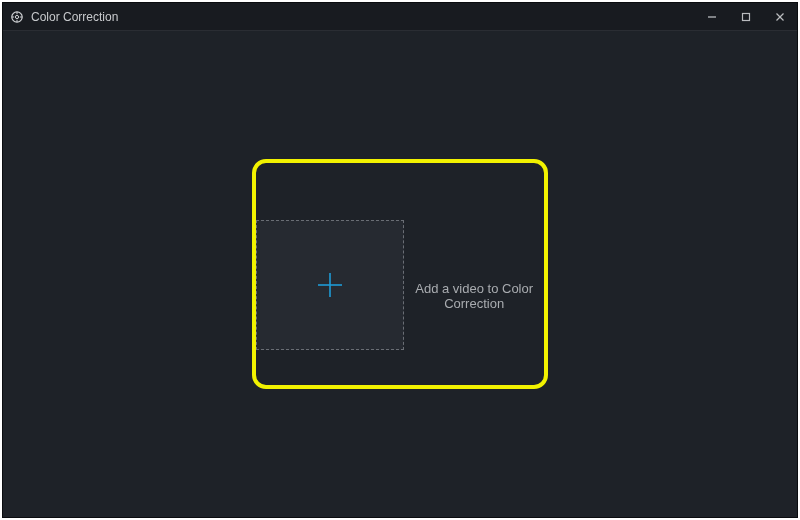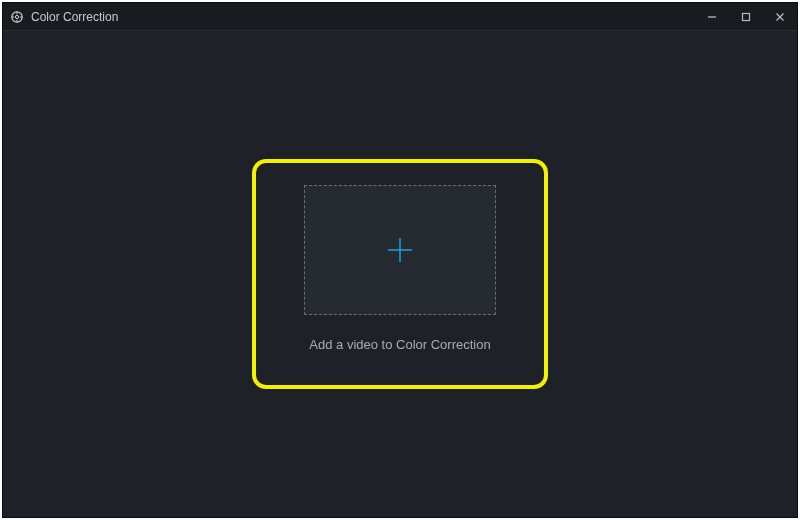--- a/index.html
+++ b/index.html
@@ -56,21 +56,21 @@
       align-items: center;
       justify-content: center;
     }
 
     .highlight-panel {
       width: 296px;
       height: 230px;
       border: 4px solid #f2f200;
       border-radius: 14px;
       display: flex;
-      flex-direction: column;
+      flex-direction: row;
       align-items: center;
       padding-top: 22px;
       background: transparent;
     }
 
     .dropzone {
       width: 192px;
       height: 130px;
       border: 1px dashed #6a6e75;
       background: #262a31;

